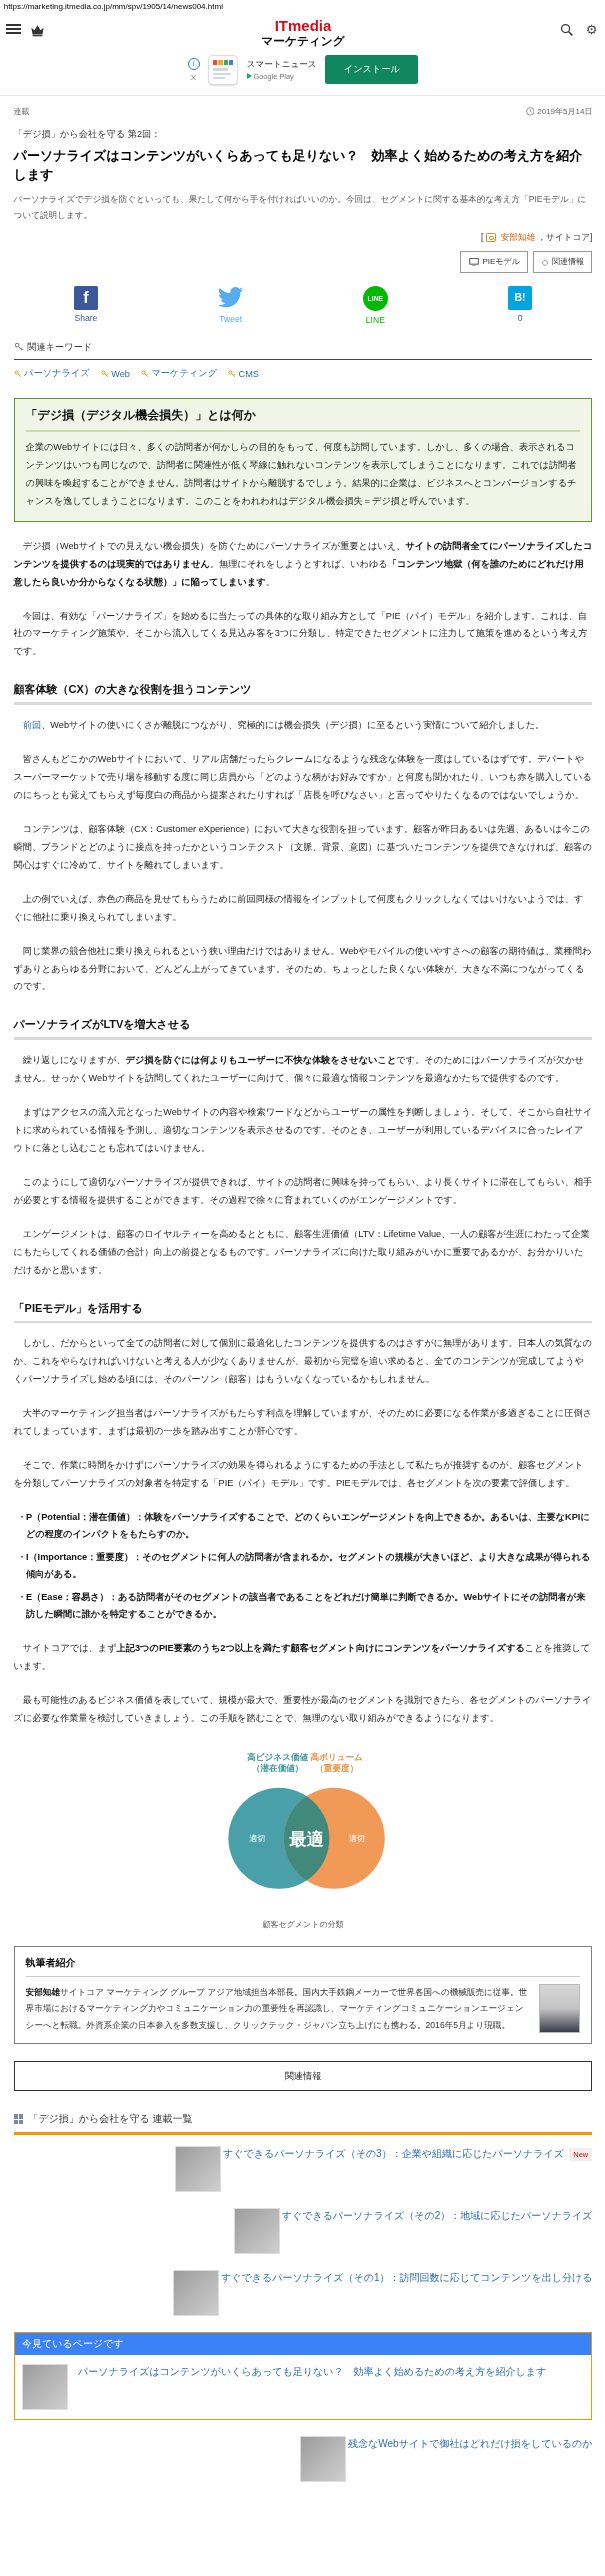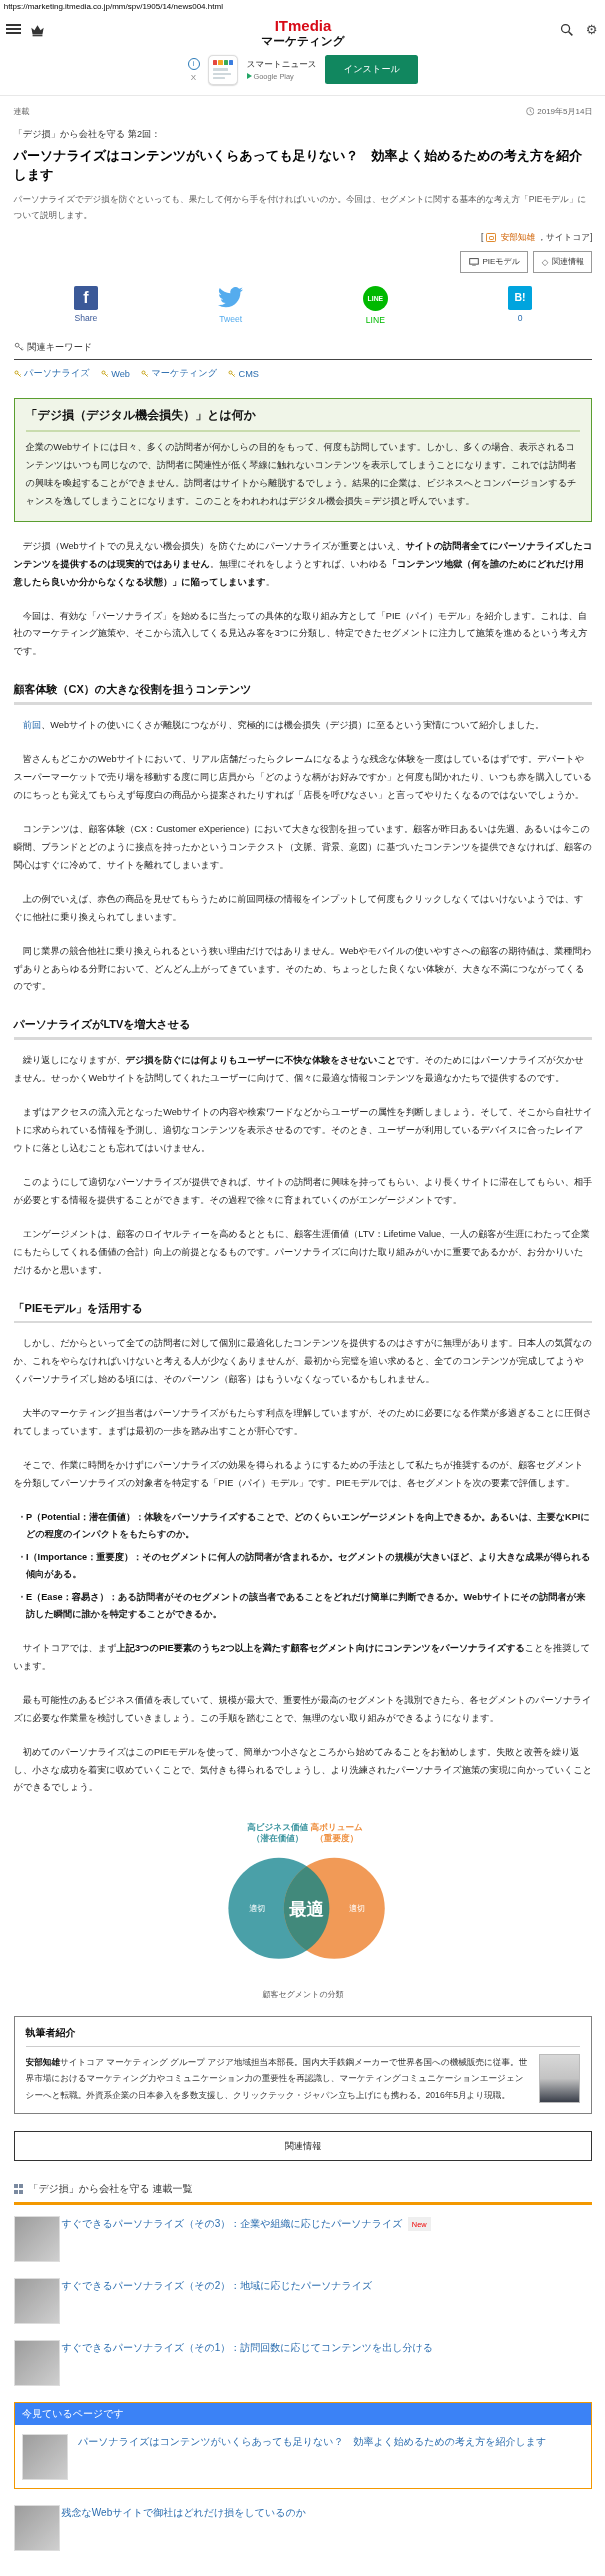--- a/index.html
+++ b/index.html
@@ -77,21 +77,21 @@
   .author-box h3{margin:0 0 6.2px;font-size:10px;color:#111;}
   .author-box .adiv{height:0.6px;background:#ccc;margin-bottom:7.4px;}
   .author-box .bio{font-size:8.6px;line-height:1.9;color:#333;overflow:hidden;}
   .author-photo{float:right;width:39px;height:47px;margin-left:8.6px;background:linear-gradient(180deg,#d8d8d8 0%,#c3c3c3 50%,#3a3f4a 100%);border:0.6px solid #bbb;}
   .bigbtn{border:0.6px solid #333;background:#fff;text-align:center;font-size:9.2px;color:#222;padding:7.4px 0;margin:0 0 21px;cursor:pointer;}
   
   .series-head{display:flex;align-items:center;gap:5px;font-size:10px;color:#333;margin:3.7px 0 6.2px;}
   .grid-ic{display:inline-grid;grid-template-columns:4.3px 4.3px;grid-gap:1.2px;}
   .grid-ic i{width:4.3px;height:4.3px;background:#7b8aa0;}
   .orange-bar{height:2.5px;background:#f39800;margin-bottom:11px;}
-  .s-item{display:flex;gap:2px;margin-bottom:16px;cursor:pointer;}
+  .s-item{display:flex;gap:2px;margin-bottom:16px;cursor:pointer;justify-content:flex-end;}
   .thumb{width:44px;height:44px;background:linear-gradient(135deg,#9c9c9c,#cfcfcf);border:0.6px solid #ddd;flex:none;}
   .s-item .t{font-size:10px;color:#2b6daf;line-height:1.5;}
   .new-badge{display:inline-block;background:#efefef;color:#e00;font-size:7.4px;padding:1.2px 4.3px;margin-left:5px;position:relative;}
   .current-box{border:1.2px solid #f39800;margin:0 0 16px;}
   .current-head{background:#3b82f6;color:#fff;font-size:10px;padding:4.3px 7.4px;}
   .current-item{display:flex;gap:10px;padding:8.6px 7.4px;cursor:pointer;}
   .ic-svg{display:block;}
   b{color:#111;}
 </style>
 </head>
@@ -275,21 +275,20 @@
   <p class="para">　そこで、作業に時間をかけずにパーソナライズの効果を得られるようにするための手法として私たちが推奨するのが、顧客セグメントを分類してパーソナライズの対象者を特定する「PIE（パイ）モデル」です。PIEモデルでは、各セグメントを次の要素で評価します。</p>
 
   <ul class="pie">
     <li><b>P（Potential：潜在価値）</b><span>：体験をパーソナライズすることで、どのくらいエンゲージメントを向上できるか。あるいは、主要なKPIにどの程度のインパクトをもたらすのか。</span></li>
     <li><b>I（Importance：重要度）</b><span>：そのセグメントに何人の訪問者が含まれるか。セグメントの規模が大きいほど、より大きな成果が得られる傾向がある。</span></li>
     <li><b>E（Ease：容易さ）</b><span>：ある訪問者がそのセグメントの該当者であることをどれだけ簡単に判断できるか。Webサイトにその訪問者が来訪した瞬間に誰かを特定することができるか。</span></li>
   </ul>
 
   <p class="para"><span>　サイトコアでは、まず</span><b>上記3つのPIE要素のうち2つ以上を満たす顧客セグメント向けにコンテンツをパーソナライズする</b><span>ことを推奨しています。</span></p>
   <p class="para">　最も可能性のあるビジネス価値を表していて、規模が最大で、重要性が最高のセグメントを識別できたら、各セグメントのパーソナライズに必要な作業量を検討していきましょう。この手順を踏むことで、無理のない取り組みができるようになります。</p>
-  <p class="para">　初めてのパーソナライズはこのPIEモデルを使って、簡単かつ小さなところから始めてみることをお勧めします。失敗と改善を繰り返し、小さな成功を着実に収めていくことで、気付きも得られるでしょうし、より洗練されたパーソナライズ施策の実現に向かっていくことができるでしょう。</p>
 
   <figure class="venn-wrap" style="margin-left:0;margin-right:0;">
     <svg width="197" height="165" viewBox="0 0 320 268">
       <text x="118" y="22" text-anchor="middle" font-size="14" font-weight="bold" fill="#3d96a0">高ビジネス価値</text>
       <text x="118" y="40" text-anchor="middle" font-size="14" font-weight="bold" fill="#3d96a0">（潜在価値）</text>
       <text x="214" y="22" text-anchor="middle" font-size="14" font-weight="bold" fill="#ef8f3e">高ボリューム</text>
       <text x="214" y="40" text-anchor="middle" font-size="14" font-weight="bold" fill="#ef8f3e">（重要度）</text>
       <circle cx="120" cy="150" r="82" fill="#4aa0a8"></circle>
       <circle cx="210" cy="150" r="82" fill="#f19a57"></circle>
       <clipPath id="leftClip">

